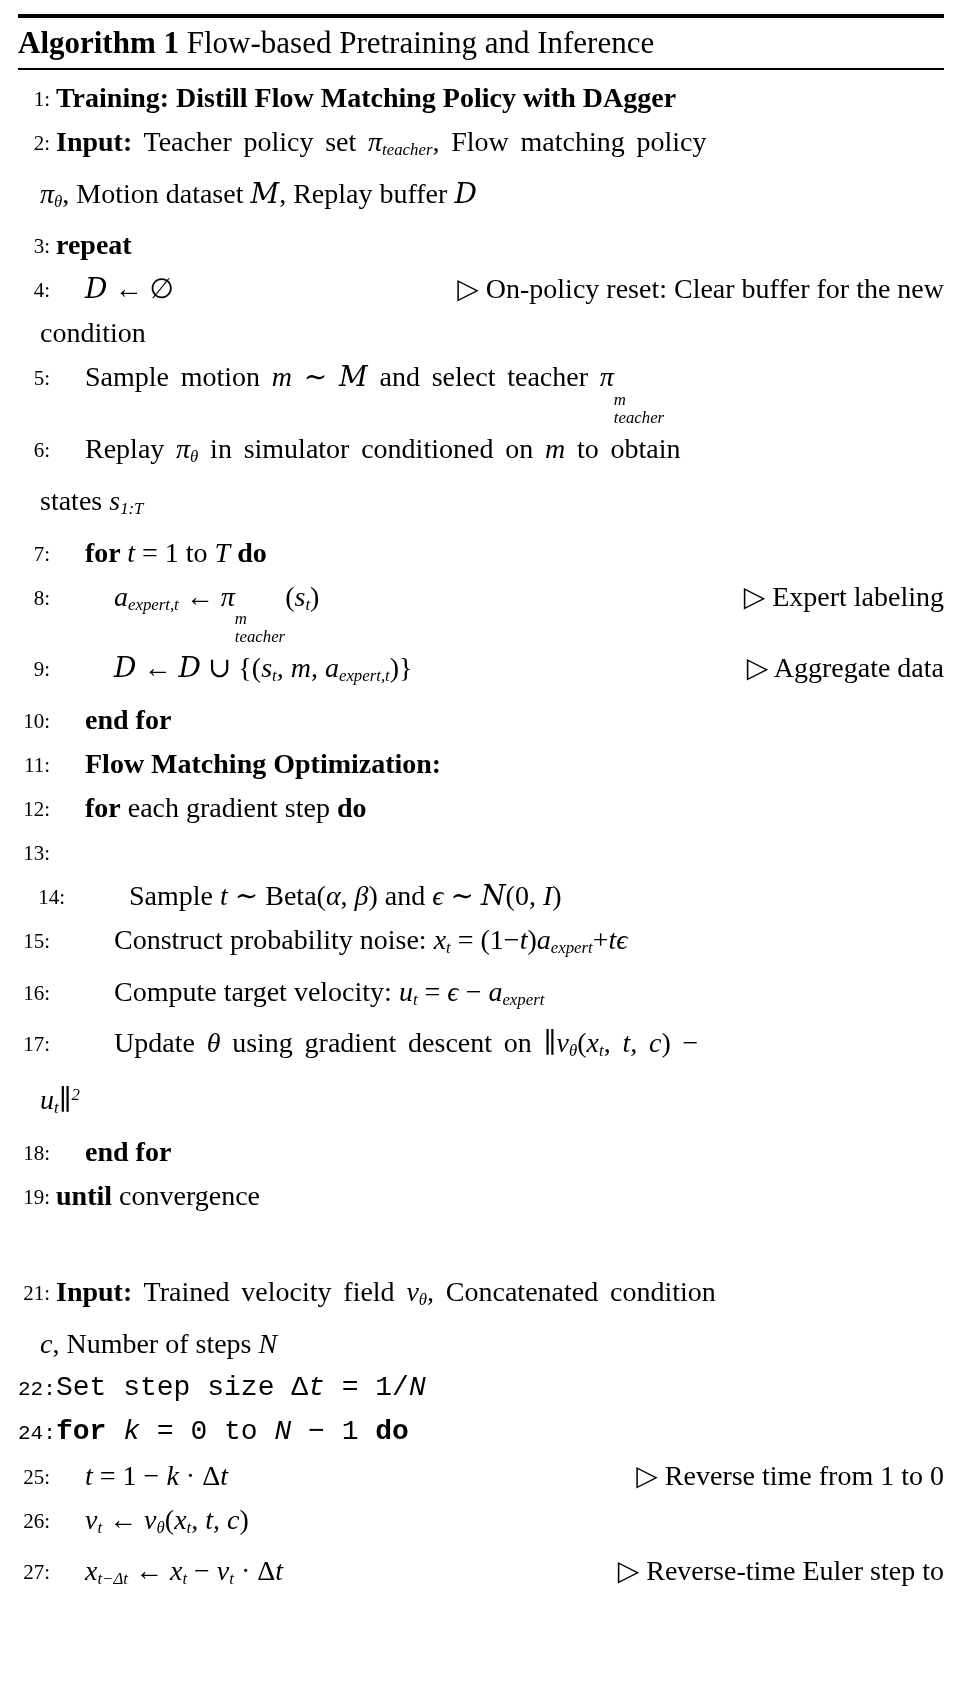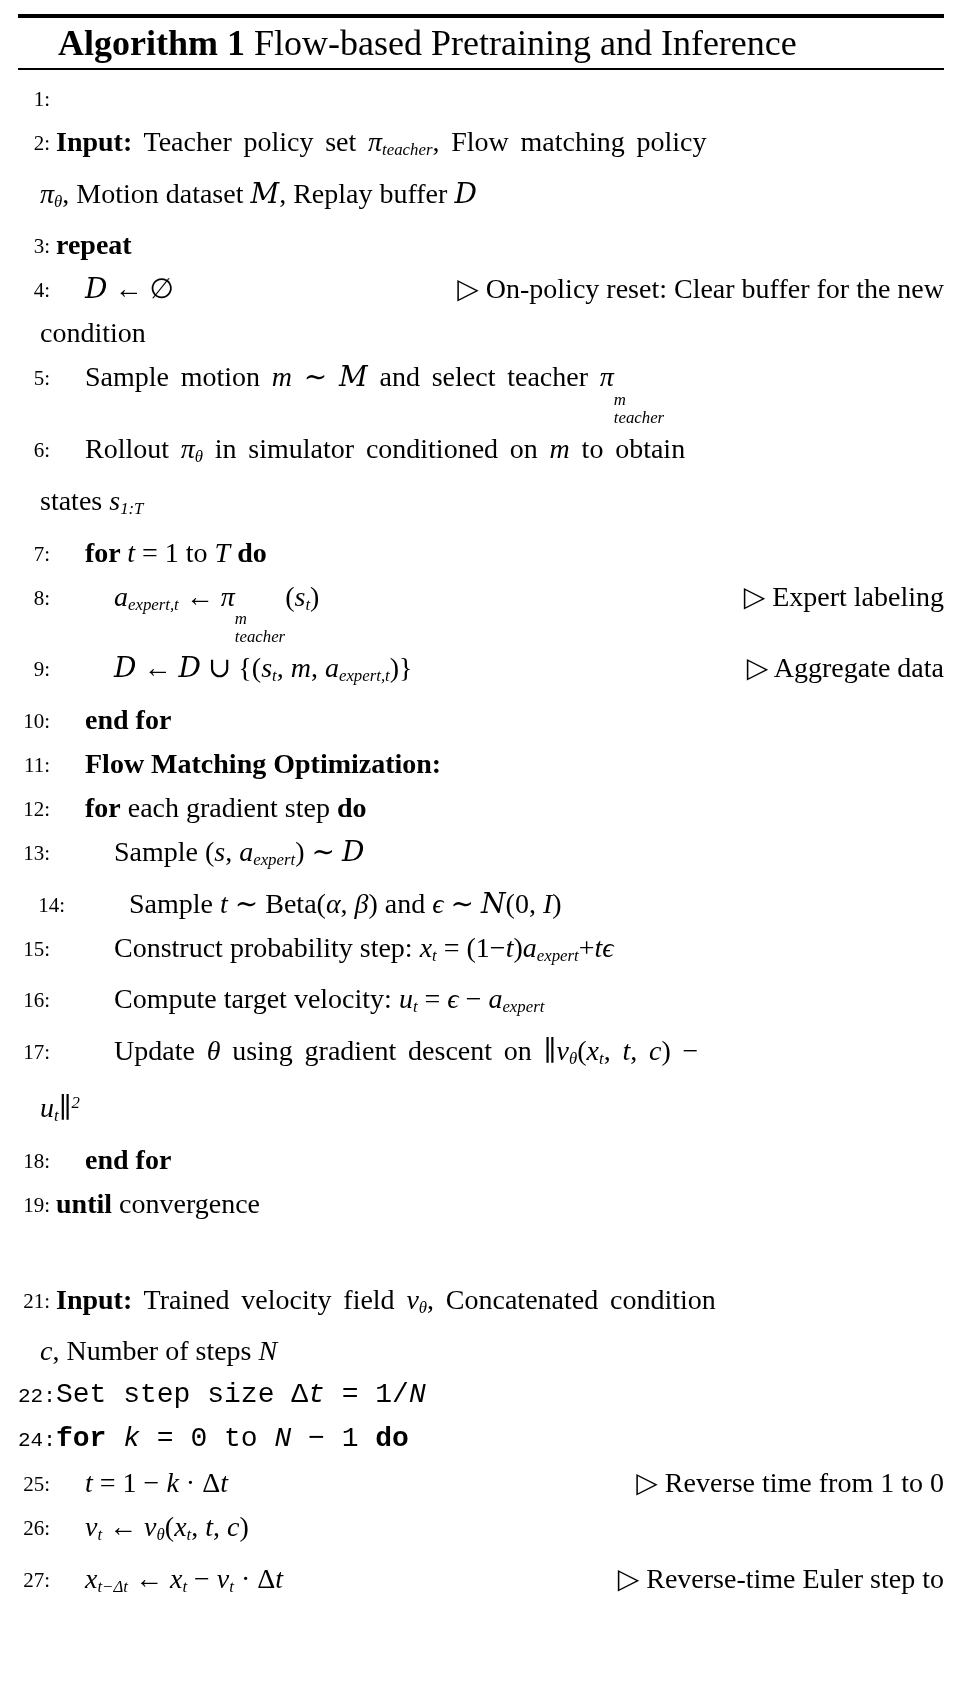--- a/index.html
+++ b/index.html
@@ -1,21 +1,21 @@
 <!DOCTYPE html>
 <html><head>
 <meta charset="utf-8">
 <style>
   html,body{margin:0;padding:0;background:#ffffff;}
   .page{width:962px;color:#000;background:#fff;
         font-family:"Liberation Serif","DejaVu Serif",serif;font-size:28px;}
   .algo{margin:14px 18px 0 18px;}
   .rule-thick{border-top:4px solid #000;height:0;}
   .rule-thin{border-top:2px solid #000;height:0;}
-  .title-row{line-height:50px;font-size:36px;white-space:nowrap;margin-left:40px;}
+  .title-row{line-height:50px;font-size:31px;white-space:nowrap;}
   .title-row .lbl{font-weight:bold;}
   .body{padding-top:6px;}
   .row{position:relative;line-height:44px;min-height:44px;white-space:nowrap;}
   .row .num{position:absolute;left:0;top:0;width:32px;text-align:right;
             font-size:21px;line-height:47px;}
   .row.split{display:flex;justify-content:space-between;align-items:baseline;}
   .row.stretch{word-spacing:0.17em;}
   .comment{margin-left:14px;}
   .b{font-weight:bold;}
   .m{font-style:italic;}
@@ -31,56 +31,56 @@
 <body>
 
 <div class="page">
   <div class="algo">
     <div class="rule-thick"></div>
     <div class="title-row">
       <span class="lbl">Algorithm 1</span><span> Flow-based Pretraining and Inference</span>
     </div>
     <div class="rule-thin"></div>
     <div class="body">
-        <div class="row" style="padding-left: 38px;"><span class="num">1:</span></div>
+        <div class="row" style="padding-left: 38px;"><span class="num">1:</span><span><span class="b">Training: Distill Flow Matching Policy with DAgger</span></span></div>
         <div class="row stretch" style="padding-left: 38px;"><span class="num">2:</span><span><span class="b">Input:</span><span> Teacher policy set </span><span class="m">π<span class="sb">teacher</span></span><span>, Flow matching policy</span></span></div>
         <div class="row" style="padding-left: 22px;"><span><span class="m">π<span class="sb">θ</span></span><span>, Motion dataset </span><span class="cal">M</span><span>, Replay buffer </span><span class="cal">D</span></span></div>
         <div class="row" style="padding-left: 38px;"><span class="num">3:</span><span><span class="b">repeat</span></span></div>
         <div class="row split" style="padding-left: 67px;">
           <span class="num">4:</span>
           <span><span class="cal">D</span><span> ← ∅</span></span>
           <span class="comment">▷ On-policy reset: Clear buffer for the new</span>
         </div>
         <div class="row" style="padding-left: 22px;"><span><span>condition</span></span></div>
         <div class="row stretch" style="padding-left: 67px;"><span class="num">5:</span><span><span>Sample motion </span><span class="m">m</span><span> ∼ </span><span class="cal">M</span><span> and select teacher </span><span class="m"><span>π</span><span class="stk">
                 <span>m</span>
                 <span>teacher</span>
               </span></span></span></div>
-        <div class="row stretch" style="padding-left: 67px;"><span class="num">6:</span><span><span>Rollout </span><span class="m">π<span class="sb">θ</span></span><span> in simulator conditioned on </span><span class="m">m</span><span> to obtain</span></span></div>
+        <div class="row stretch" style="padding-left: 67px;"><span class="num">6:</span><span><span>Replay </span><span class="m">π<span class="sb">θ</span></span><span> in simulator conditioned on </span><span class="m">m</span><span> to obtain</span></span></div>
         <div class="row" style="padding-left: 22px;"><span><span>states </span><span class="m">s<span class="sb">1:T</span></span></span></div>
         <div class="row" style="padding-left: 67px;"><span class="num">7:</span><span><span class="b">for </span><span class="m">t</span><span> = 1 to </span><span class="m">T</span><span class="b"> do</span></span></div>
         <div class="row split" style="padding-left: 96px;">
           <span class="num">8:</span>
           <span><span class="m">a<span class="sb">expert,t</span></span><span> ← </span><span class="m"><span>π</span><span class="stk">
                 <span>m</span>
                 <span>teacher</span>
               </span></span><span>(</span><span class="m">s<span class="sb">t</span></span><span>)</span></span>
           <span class="comment">▷ Expert labeling</span>
         </div>
         <div class="row split" style="padding-left: 96px;">
           <span class="num">9:</span>
           <span><span class="cal">D</span><span> ← </span><span class="cal">D</span><span> ∪ {(</span><span class="m">s<span class="sb">t</span></span><span>, </span><span class="m">m</span><span>, </span><span class="m">a<span class="sb">expert,t</span></span><span>)}</span></span>
           <span class="comment">▷ Aggregate data</span>
         </div>
         <div class="row" style="padding-left: 67px;"><span class="num">10:</span><span><span class="b">end for</span></span></div>
         <div class="row" style="padding-left: 67px;"><span class="num">11:</span><span><span class="b">Flow Matching Optimization:</span></span></div>
         <div class="row" style="padding-left: 67px;"><span class="num">12:</span><span><span class="b">for</span><span> each gradient step </span><span class="b">do</span></span></div>
-        <div class="row" style="padding-left: 96px;"><span class="num">13:</span><span><span>Sample (</span><span class="m">s</span><span>, </span><span class="m">a<span class="sb">expert</span></span><span>) ∼ </span><span class="cal">D</span></span></div>
+        <div class="row" style="padding-left: 96px;"><span class="num">13:</span></div>
         <div class="row" style="padding-left: 96px; margin-left: 15px;"><span class="num">14:</span><span><span>Sample </span><span class="m">t</span><span> ∼ Beta(</span><span class="m">α</span><span>, </span><span class="m">β</span><span>) and </span><span class="m">ϵ</span><span> ∼ </span><span class="cal">N</span><span>(0, </span><span class="m">I</span><span>)</span></span></div>
-        <div class="row" style="padding-left: 96px;"><span class="num">15:</span><span><span>Construct probability step: </span><span class="m">x<span class="sb">t</span></span><span> = (1−</span><span class="m">t</span><span>)</span><span class="m">a<span class="sb">expert</span></span><span>+</span><span class="m">t</span><span class="m">ϵ</span></span></div>
+        <div class="row" style="padding-left: 96px;"><span class="num">15:</span><span><span>Construct probability noise: </span><span class="m">x<span class="sb">t</span></span><span> = (1−</span><span class="m">t</span><span>)</span><span class="m">a<span class="sb">expert</span></span><span>+</span><span class="m">t</span><span class="m">ϵ</span></span></div>
         <div class="row" style="padding-left: 96px;"><span class="num">16:</span><span><span>Compute target velocity: </span><span class="m">u<span class="sb">t</span></span><span> = </span><span class="m">ϵ</span><span> − </span><span class="m">a<span class="sb">expert</span></span></span></div>
         <div class="row stretch" style="padding-left: 96px;"><span class="num">17:</span><span><span>Update </span><span class="m">θ</span><span> using gradient descent on </span><span>∥</span><span class="m">v<span class="sb">θ</span></span><span>(</span><span class="m">x<span class="sb">t</span></span><span>, </span><span class="m">t</span><span>, </span><span class="m">c</span><span>) −</span></span></div>
         <div class="row" style="padding-left: 22px;"><span><span class="m">u<span class="sb">t</span></span><span>∥<span class="sp">2</span></span></span></div>
         <div class="row" style="padding-left: 67px;"><span class="num">18:</span><span><span class="b">end for</span></span></div>
         <div class="row" style="padding-left: 38px;"><span class="num">19:</span><span><span class="b">until</span><span> convergence</span></span></div>
         <div class="gap"></div>
         <div class="row stretch" style="padding-left: 38px;"><span class="num">21:</span><span><span class="b">Input:</span><span> Trained velocity field </span><span class="m">v<span class="sb">θ</span></span><span>, Concatenated condition</span></span></div>
         <div class="row" style="padding-left: 22px;"><span><span class="m">c</span><span>, Number of steps </span><span class="m">N</span></span></div>
         <div class="row" style="padding-left: 38px; font-family: Liberation Mono, monospace;"><span class="num">22:</span><span><span>Set step size Δ</span><span class="m">t</span><span> = 1/</span><span class="m">N</span></span></div>
         <div class="row" style="padding-left: 38px; font-family: Liberation Mono, monospace;"><span class="num">24:</span><span><span class="b">for </span><span class="m">k</span><span> = 0 to </span><span class="m">N</span><span> − 1 </span><span class="b">do</span></span></div>

